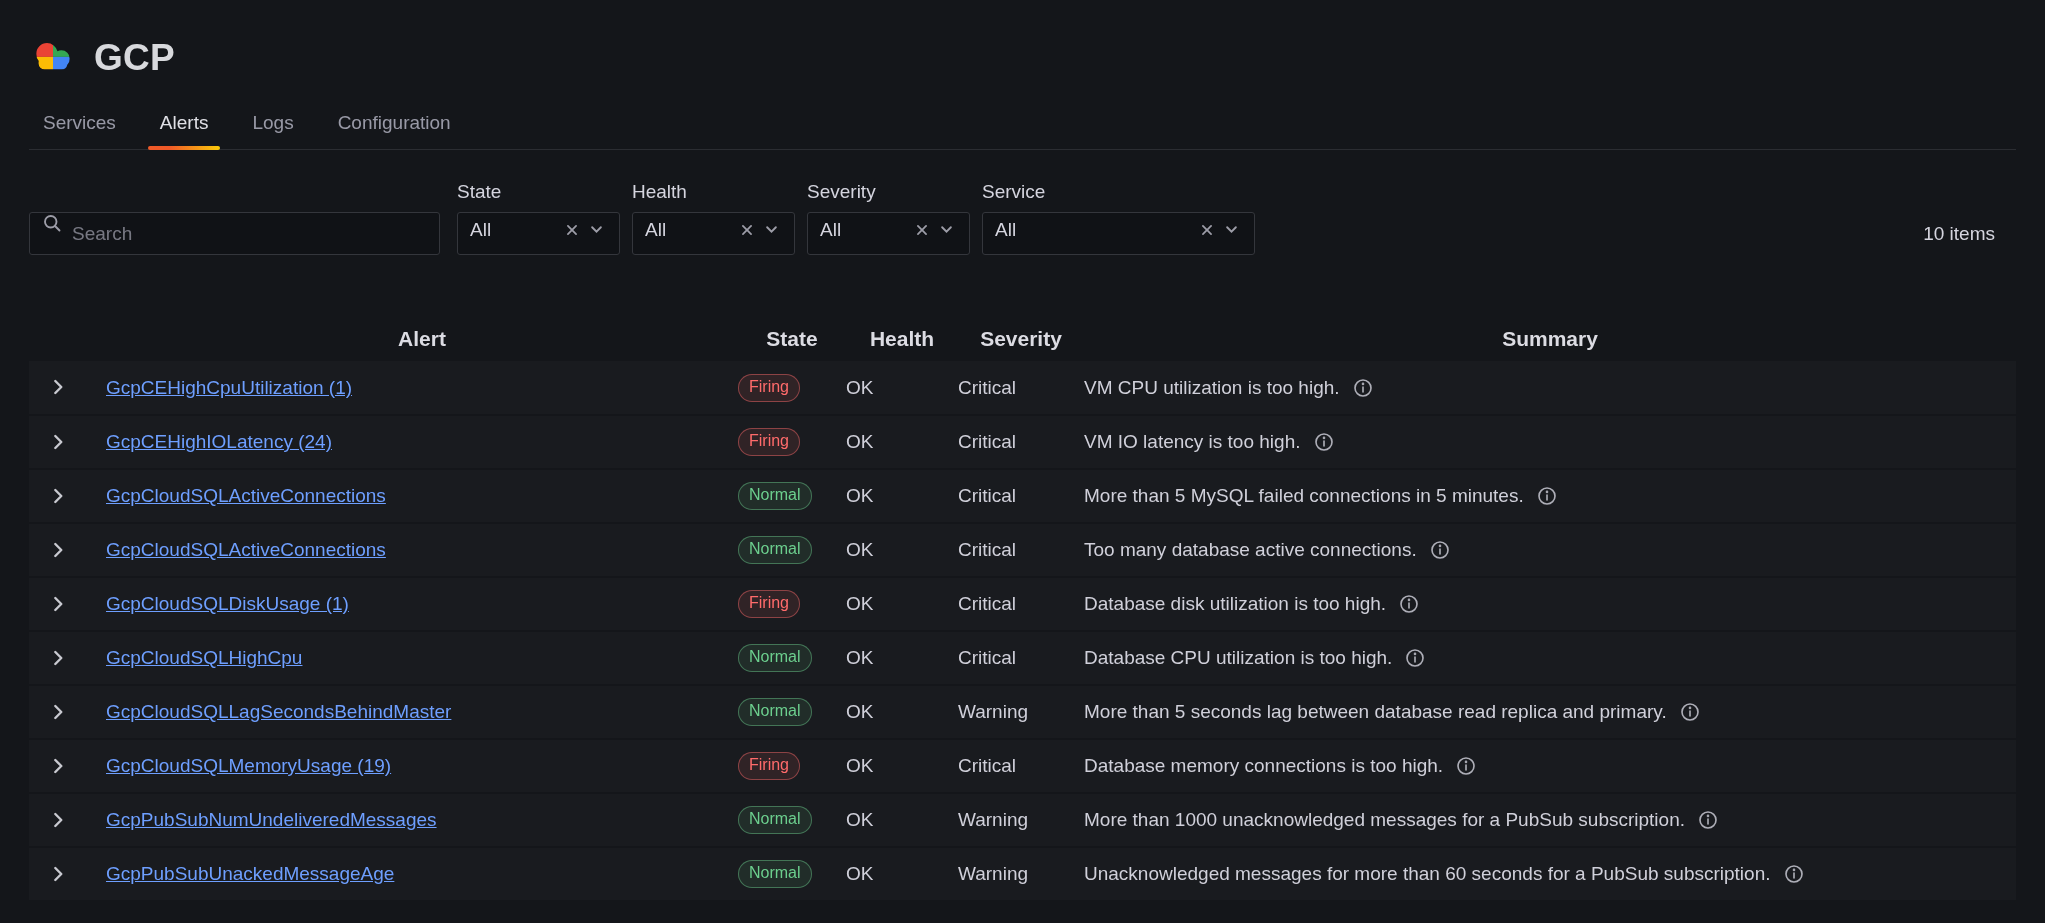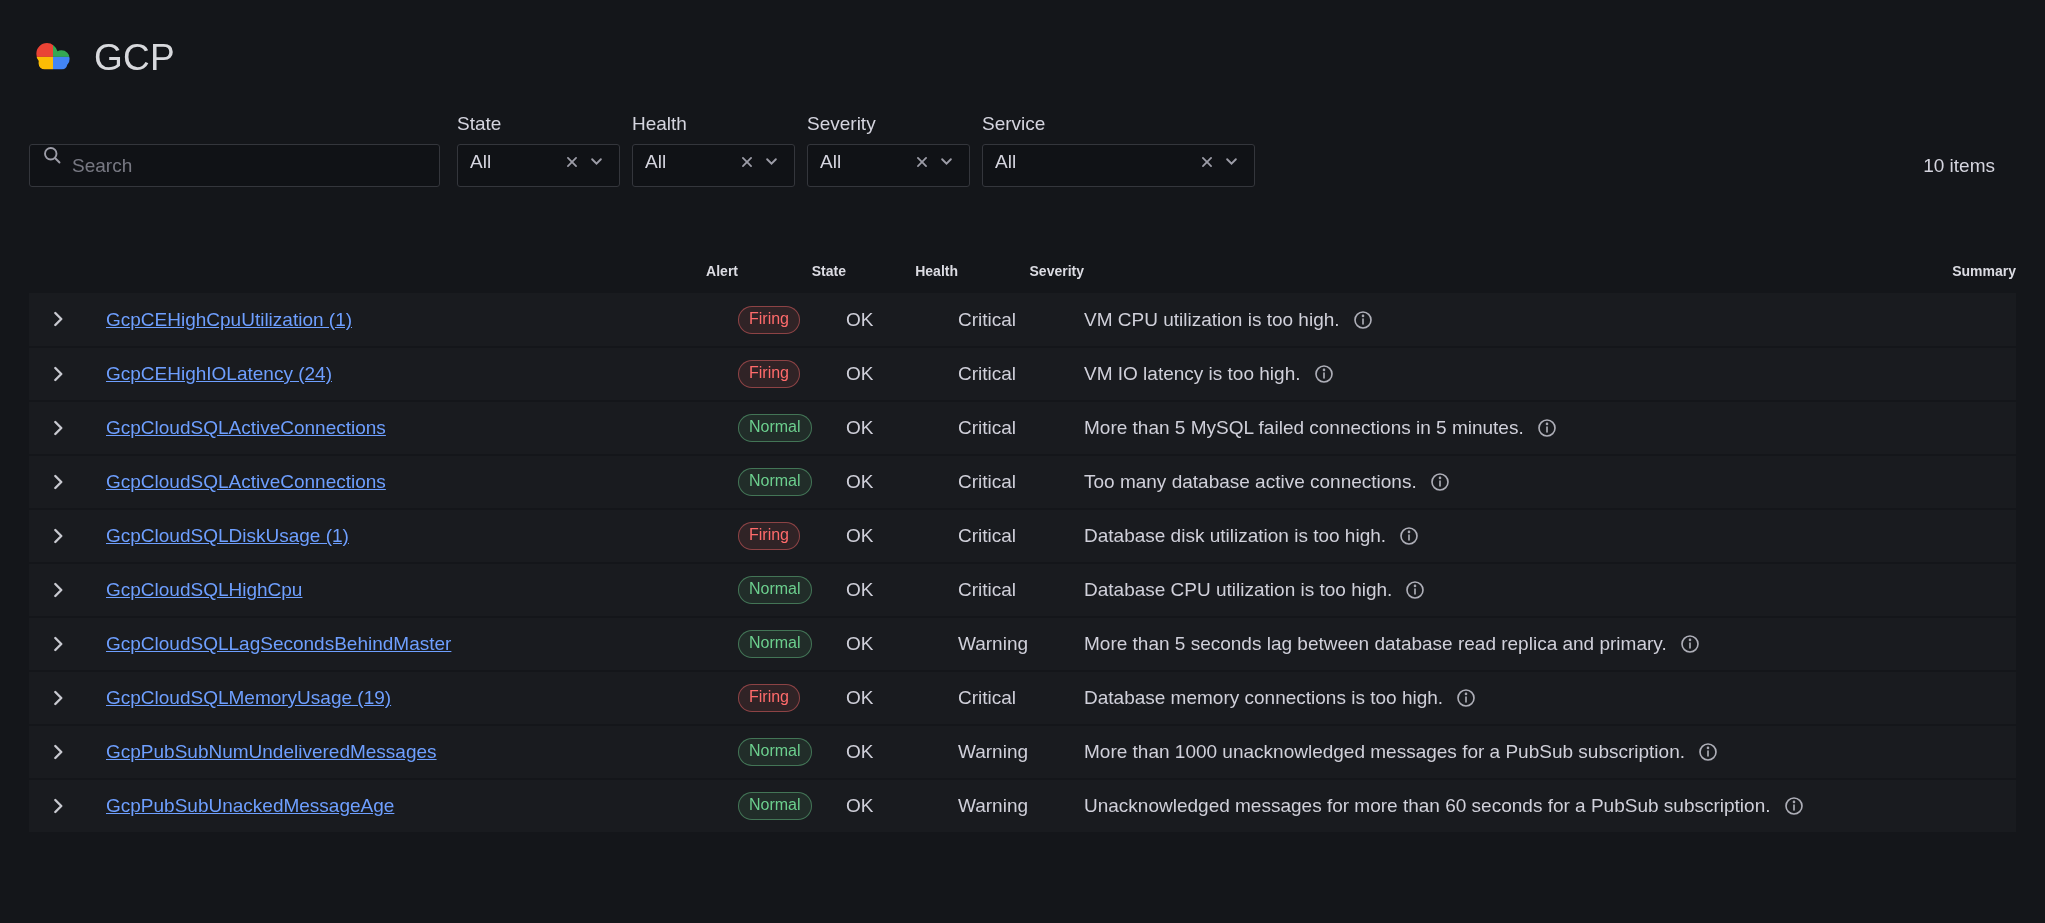--- a/index.html
+++ b/index.html
@@ -7,21 +7,21 @@
   body {
     background: #14161a;
     color: #ccccdc;
     font-family: "Liberation Sans", "DejaVu Sans", sans-serif;
     font-size: 18px;
   }
   .page { width: 2045px; height: 923px; padding: 0 29px; }
 
   
   .app-header { display: flex; align-items: center; gap: 17px; padding-top: 33px; height: 82px; }
-  .app-header .title { font-size: 37px; font-weight: 400; color: #d8d9dd; letter-spacing: 0.3px; }
+  .app-header .title { font-size: 37px; font-weight: 700; color: #d8d9dd; letter-spacing: 0.3px; }
 
   
   .tabs { display: flex; margin-top: 22px; border-bottom: 1px solid rgba(204,204,220,0.13); }
   .tab {
     position: relative; padding: 8px 14px 15px 14px; margin-right: 16px;
     color: rgba(204,204,220,0.72); font-size: 19px; cursor: pointer;
   }
   .tab.active { color: #e0e0e6; }
   .tab.active::after {
     content: ""; position: absolute; left: 2px; right: 2px; bottom: -1px; height: 4px;
@@ -58,21 +58,21 @@
     height: 43px; padding: 0 21px; background: transparent;
     border: 1px solid #3d71d9; border-radius: 4px; color: #6e9fff;
     font-size: 19px; display: flex; align-items: center; gap: 10px; cursor: pointer;
     font-family: "Liberation Sans", "DejaVu Sans", sans-serif;
   }
 
   
   .tablewrap { margin-top: 62px; }
   table.alerts-table { width: 100%; border-collapse: collapse; table-layout: fixed; }
   thead th {
-    text-align: right; font-size: 14px; font-weight: 700; color: #dcdce3;
+    text-align: center; font-size: 21px; font-weight: 700; color: #dcdce3;
     height: 44px; vertical-align: middle; padding: 0;
   }
   tbody tr {
     height: 54px; background: rgba(255,255,255,0.022);
     border-bottom: 2px solid #14161a;
   }
   tbody td { vertical-align: middle; padding: 0; font-size: 19px; }
   .cell-expand { text-align: left; padding-left: 16px !important; }
   .expand { display: inline-flex; cursor: pointer; padding: 4px; }
   a.alert-link { color: #6e9fff; text-decoration: underline; font-size: 19px; }
@@ -105,20 +105,26 @@
           <rect x="0" y="0" width="20" height="15.5" fill="#EA4335"></rect>
           <rect x="0" y="15.5" width="20" height="16.5" fill="#FBBC05"></rect>
           <rect x="20" y="0" width="20" height="15.5" fill="#34A853"></rect>
           <rect x="20" y="15.5" width="20" height="16.5" fill="#4285F4"></rect>
         </g>
       </svg>
     </span>
     <h1 class="title">GCP</h1>
   </header>
 
+  <nav class="tabs">
+    <div class="tab">Services</div>
+    <div class="tab active">Alerts</div>
+    <div class="tab">Logs</div>
+    <div class="tab">Configuration</div>
+  </nav>
 
   <section class="filterbar">
     <div class="search-box">
       <span style="display:inline-flex;">
         <svg width="20" height="20" viewBox="0 0 16 16" fill="none" stroke="#9d9da8" stroke-width="1.5" stroke-linecap="round">
           <circle cx="7" cy="7" r="4.6"></circle>
             <line x1="10.6" y1="10.6" x2="14" y2="14"></line>
         </svg>
       </span>
       <input type="text" placeholder="Search" style="">

